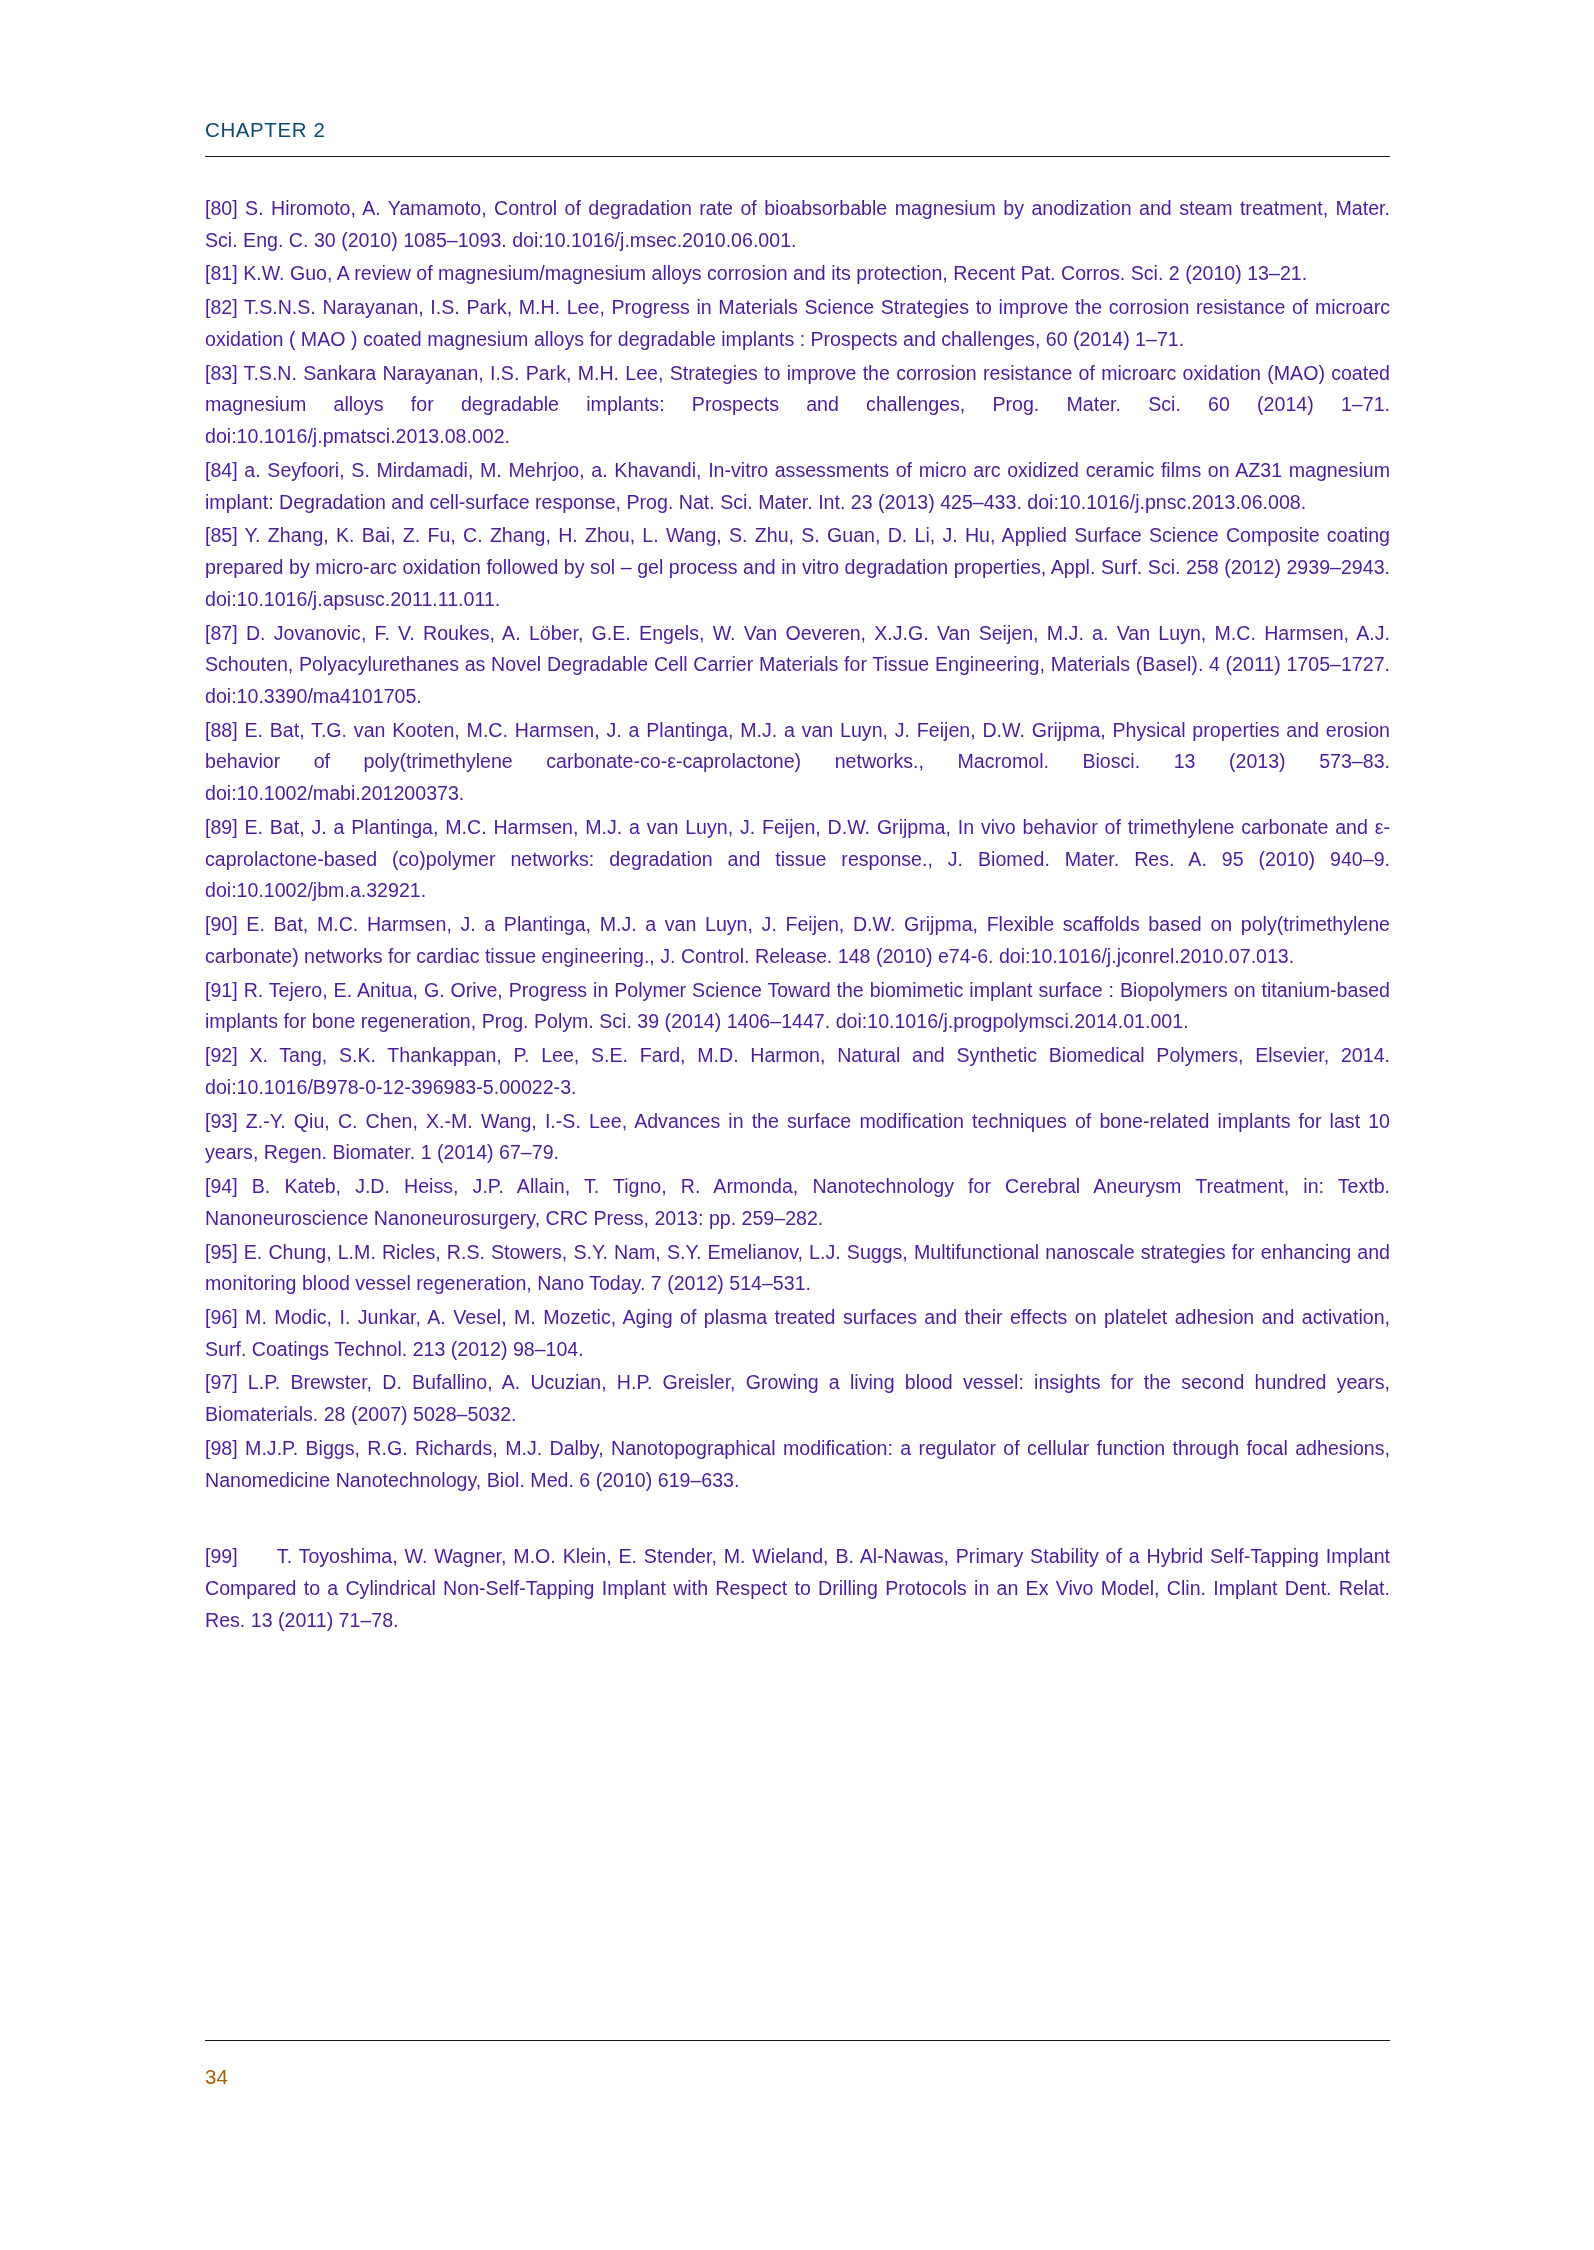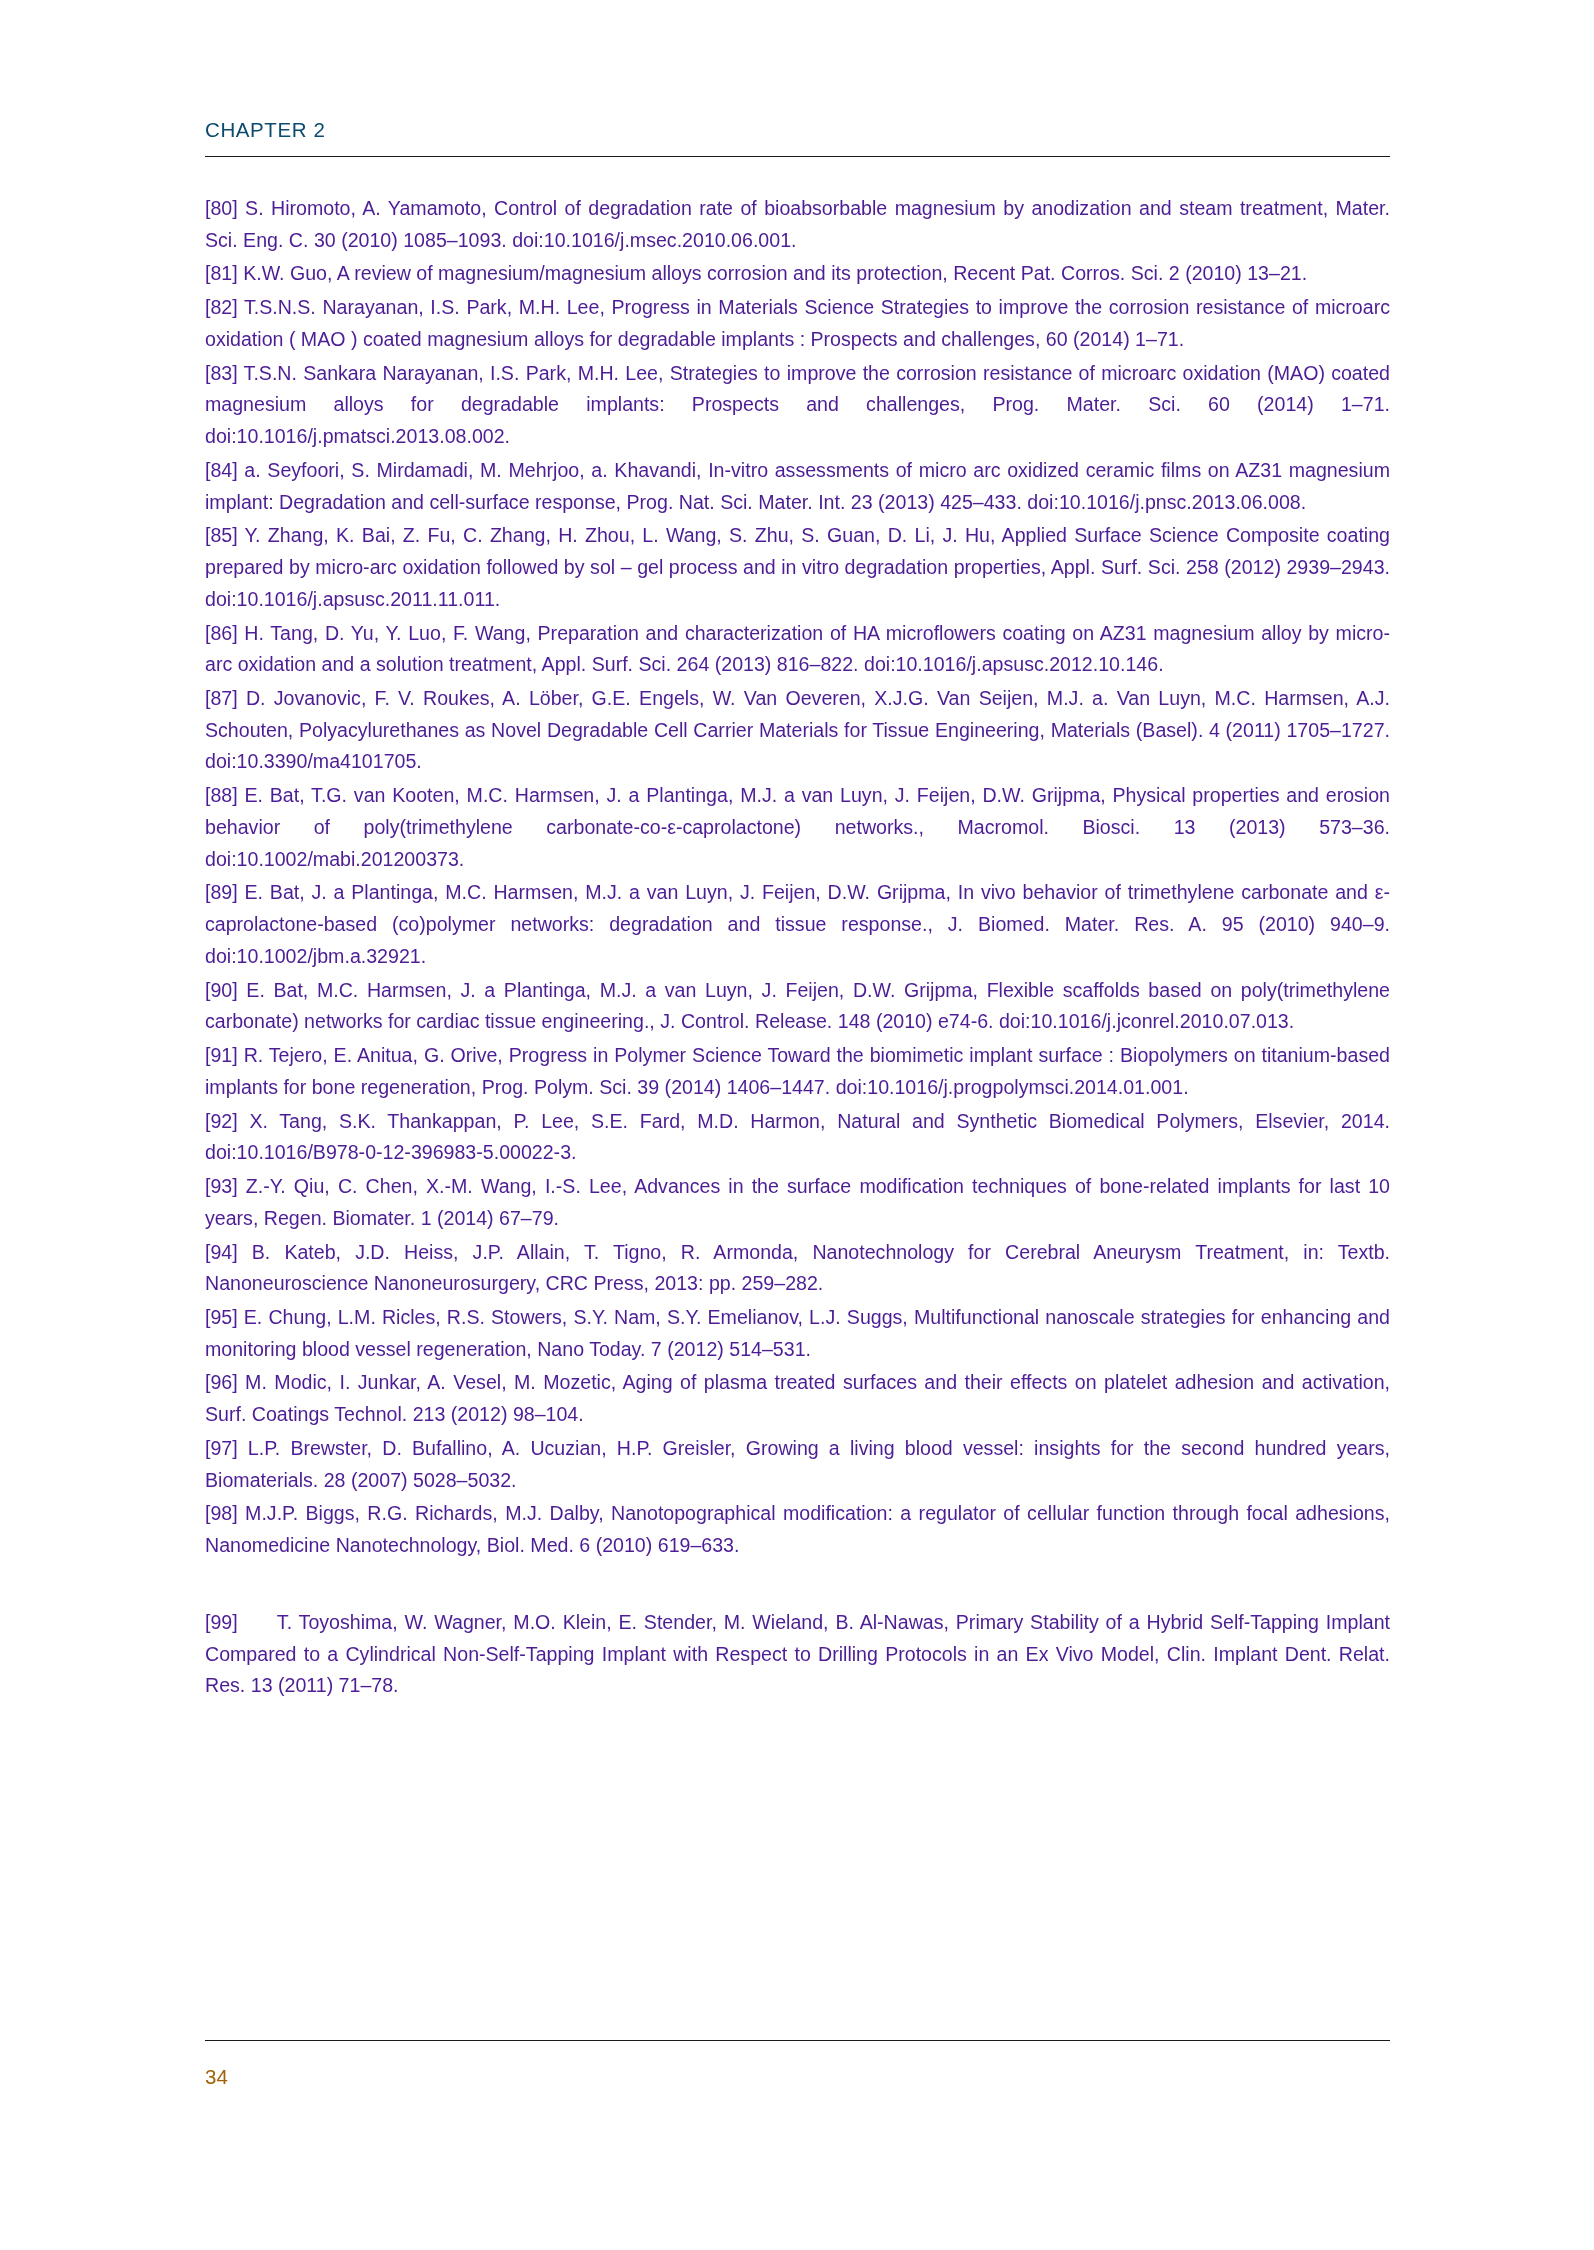--- a/index.html
+++ b/index.html
@@ -76,23 +76,22 @@
     <div class="chapter-header">CHAPTER 2</div>
     <div class="rule-top"></div>
 
     <div class="refs">
       <div class="ref">[80] S. Hiromoto, A. Yamamoto, Control of degradation rate of bioabsorbable magnesium by anodization and steam treatment, Mater. Sci. Eng. C. 30 (2010) 1085–1093. doi:10.1016/j.msec.2010.06.001.</div>
       <div class="ref">[81] K.W. Guo, A review of magnesium/magnesium alloys corrosion and its protection, Recent Pat. Corros. Sci. 2 (2010) 13–21.</div>
       <div class="ref">[82] T.S.N.S. Narayanan, I.S. Park, M.H. Lee, Progress in Materials Science Strategies to improve the corrosion resistance of microarc oxidation ( MAO ) coated magnesium alloys for degradable implants : Prospects and challenges, 60 (2014) 1–71.</div>
       <div class="ref">[83] T.S.N. Sankara Narayanan, I.S. Park, M.H. Lee, Strategies to improve the corrosion resistance of microarc oxidation (MAO) coated magnesium alloys for degradable implants: Prospects and challenges, Prog. Mater. Sci. 60 (2014) 1–71. doi:10.1016/j.pmatsci.2013.08.002.</div>
       <div class="ref">[84]  a. Seyfoori, S. Mirdamadi, M. Mehrjoo,  a. Khavandi, In-vitro assessments of micro arc oxidized ceramic films on AZ31 magnesium implant: Degradation and cell-surface response, Prog. Nat. Sci. Mater. Int. 23 (2013) 425–433. doi:10.1016/j.pnsc.2013.06.008.</div>
       <div class="ref">[85] Y. Zhang, K. Bai, Z. Fu, C. Zhang, H. Zhou, L. Wang, S. Zhu, S. Guan, D. Li, J. Hu, Applied Surface Science Composite coating prepared by micro-arc oxidation followed by sol – gel process and in vitro degradation properties, Appl. Surf. Sci. 258 (2012) 2939–2943. doi:10.1016/j.apsusc.2011.11.011.</div>
-      <div class="ref">[86] H. Tang, D. Yu, Y. Luo, F. Wang, Preparation and characterization of HA microflowers coating on AZ31 magnesium alloy by micro-arc oxidation and a solution treatment, Appl. Surf. Sci. 264 (2013) 816–822. doi:10.1016/j.apsusc.2012.10.146.</div>
       <div class="ref">[87] D. Jovanovic, F. V. Roukes, A. Löber, G.E. Engels, W. Van Oeveren, X.J.G. Van Seijen, M.J. a. Van Luyn, M.C. Harmsen, A.J. Schouten, Polyacylurethanes as Novel Degradable Cell Carrier Materials for Tissue Engineering, Materials (Basel). 4 (2011) 1705–1727. doi:10.3390/ma4101705.</div>
-      <div class="ref">[88] E. Bat, T.G. van Kooten, M.C. Harmsen, J. a Plantinga, M.J. a van Luyn, J. Feijen, D.W. Grijpma, Physical properties and erosion behavior of poly(trimethylene carbonate-co-ε-caprolactone) networks., Macromol. Biosci. 13 (2013) 573–36. doi:10.1002/mabi.201200373.</div>
+      <div class="ref">[88] E. Bat, T.G. van Kooten, M.C. Harmsen, J. a Plantinga, M.J. a van Luyn, J. Feijen, D.W. Grijpma, Physical properties and erosion behavior of poly(trimethylene carbonate-co-ε-caprolactone) networks., Macromol. Biosci. 13 (2013) 573–83. doi:10.1002/mabi.201200373.</div>
       <div class="ref">[89] E. Bat, J. a Plantinga, M.C. Harmsen, M.J. a van Luyn, J. Feijen, D.W. Grijpma, In vivo behavior of trimethylene carbonate and ε-caprolactone-based (co)polymer networks: degradation and tissue response., J. Biomed. Mater. Res. A. 95 (2010) 940–9. doi:10.1002/jbm.a.32921.</div>
       <div class="ref">[90] E. Bat, M.C. Harmsen, J. a Plantinga, M.J. a van Luyn, J. Feijen, D.W. Grijpma, Flexible scaffolds based on poly(trimethylene carbonate) networks for cardiac tissue engineering., J. Control. Release. 148 (2010) e74-6. doi:10.1016/j.jconrel.2010.07.013.</div>
       <div class="ref">[91] R. Tejero, E. Anitua, G. Orive, Progress in Polymer Science Toward the biomimetic implant surface : Biopolymers on titanium-based implants for bone regeneration, Prog. Polym. Sci. 39 (2014) 1406–1447. doi:10.1016/j.progpolymsci.2014.01.001.</div>
       <div class="ref">[92] X. Tang, S.K. Thankappan, P. Lee, S.E. Fard, M.D. Harmon, Natural and Synthetic Biomedical Polymers, Elsevier, 2014. doi:10.1016/B978-0-12-396983-5.00022-3.</div>
       <div class="ref">[93] Z.-Y. Qiu, C. Chen, X.-M. Wang, I.-S. Lee, Advances in the surface modification techniques of bone-related implants for last 10 years, Regen. Biomater. 1 (2014) 67–79.</div>
       <div class="ref">[94] B. Kateb, J.D. Heiss, J.P. Allain, T. Tigno, R. Armonda, Nanotechnology for Cerebral Aneurysm Treatment, in: Textb. Nanoneuroscience Nanoneurosurgery, CRC Press, 2013: pp. 259–282.</div>
       <div class="ref">[95] E. Chung, L.M. Ricles, R.S. Stowers, S.Y. Nam, S.Y. Emelianov, L.J. Suggs, Multifunctional nanoscale strategies for enhancing and monitoring blood vessel regeneration, Nano Today. 7 (2012) 514–531.</div>
       <div class="ref">[96] M. Modic, I. Junkar, A. Vesel, M. Mozetic, Aging of plasma treated surfaces and their effects on platelet adhesion and activation, Surf. Coatings Technol. 213 (2012) 98–104.</div>
       <div class="ref">[97] L.P. Brewster, D. Bufallino, A. Ucuzian, H.P. Greisler, Growing a living blood vessel: insights for the second hundred years, Biomaterials. 28 (2007) 5028–5032.</div>
       <div class="ref">[98] M.J.P. Biggs, R.G. Richards, M.J. Dalby, Nanotopographical modification: a regulator of cellular function through focal adhesions, Nanomedicine Nanotechnology, Biol. Med. 6 (2010) 619–633.</div>

